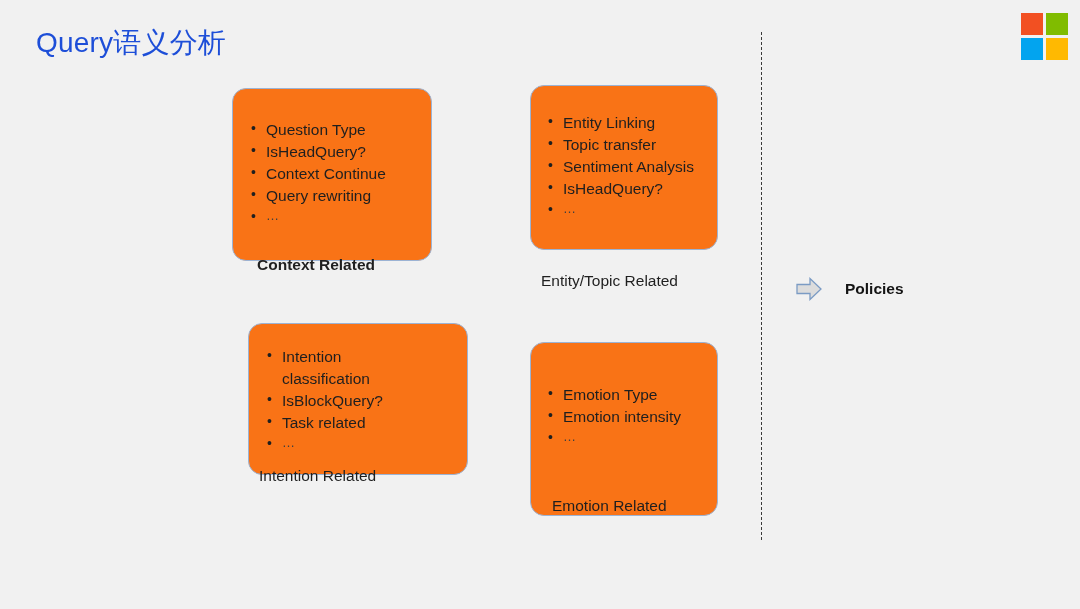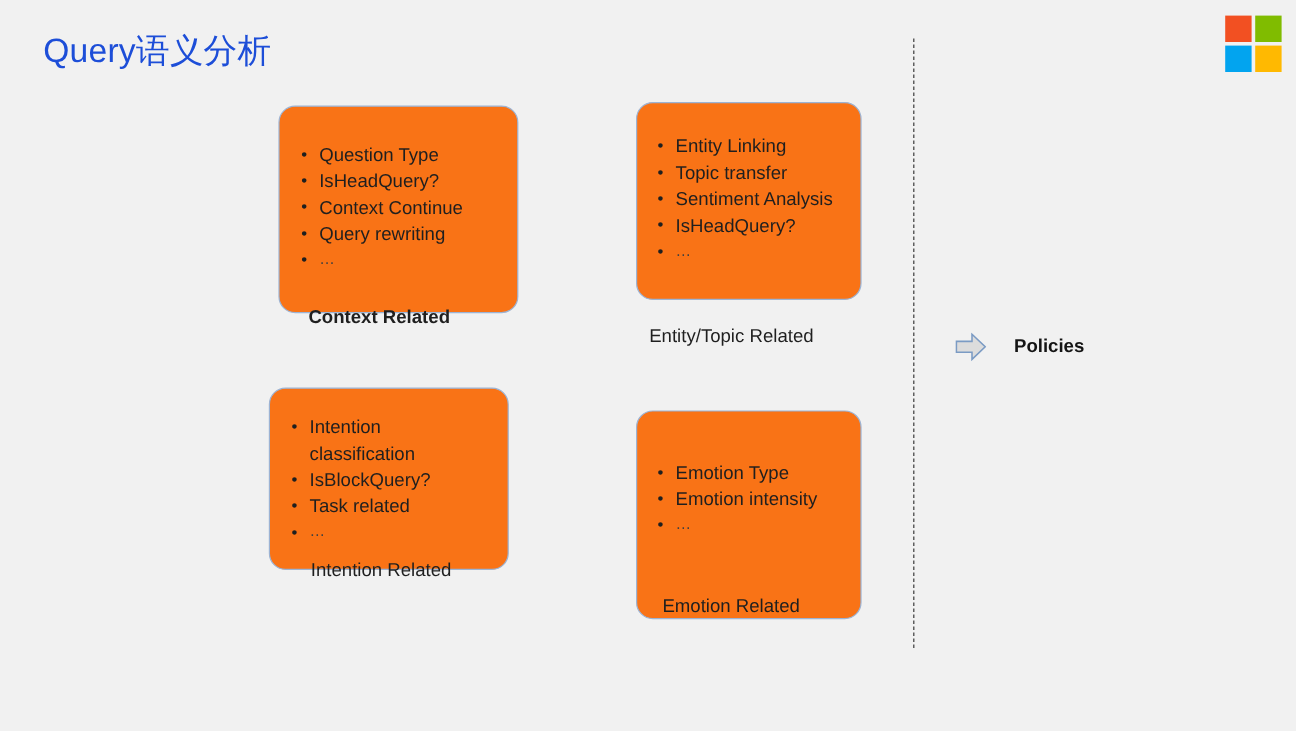--- a/index.html
+++ b/index.html
@@ -77,21 +77,21 @@
     color: #1f1f1f;
   }
   .card-list li.ellipsis {
     font-size: 13px;
     color: #404040;
   }
 
   
   #card-context  { left: 232px; top: 88px;  width: 200px; height: 173px; }
   #card-entity   { left: 530px; top: 85px;  width: 188px; height: 165px; }
-  #card-intent   { left: 224px; top: 323px; width: 200px; height: 152px; }
+  #card-intent   { left: 248px; top: 323px; width: 220px; height: 152px; }
   #card-emotion  { left: 530px; top: 342px; width: 188px; height: 174px; }
 
   #card-context .card-list  { margin: 30px 0 0 18px; }
   #card-entity .card-list   { margin: 26px 0 0 17px; }
   #card-intent .card-list   { margin: 22px 0 0 18px; }
   #card-emotion .card-list  { margin: 41px 0 0 17px; }
 
   
   .caption {
     position: absolute;

